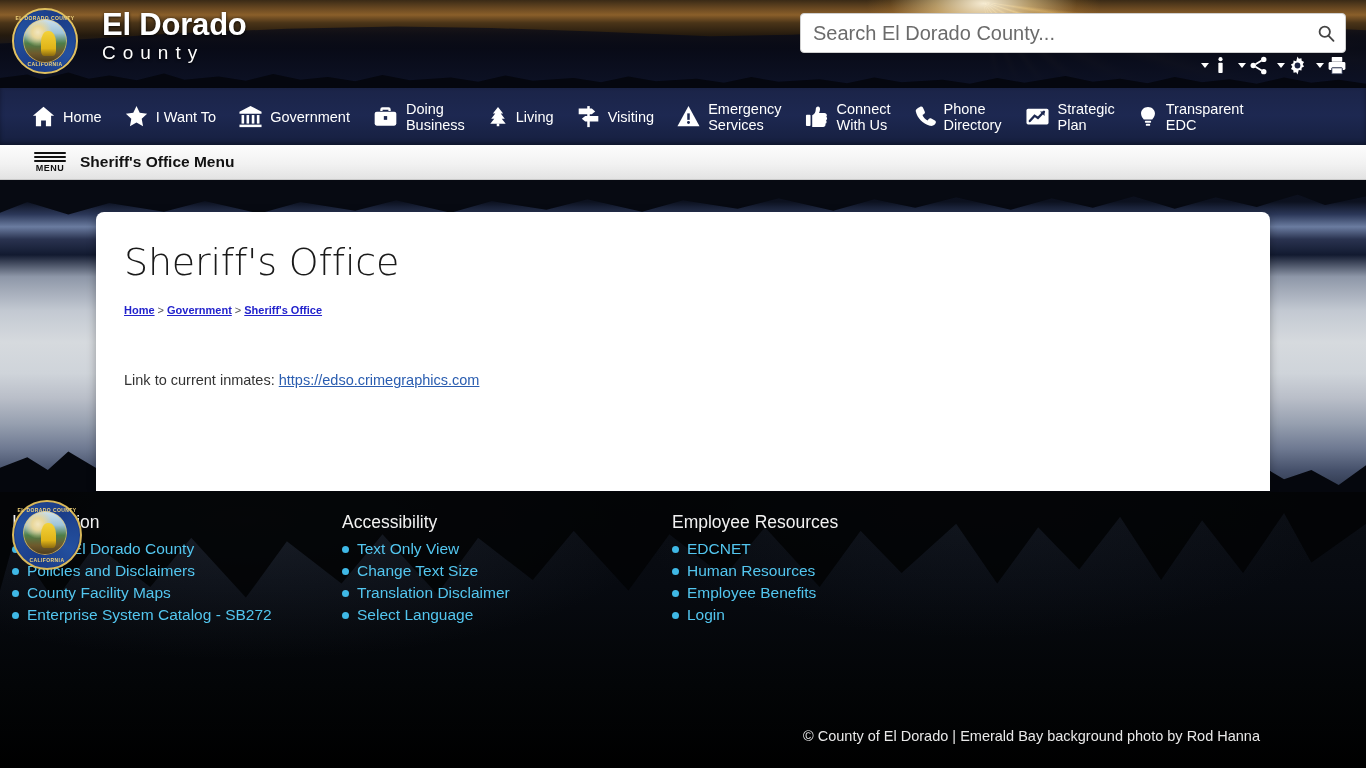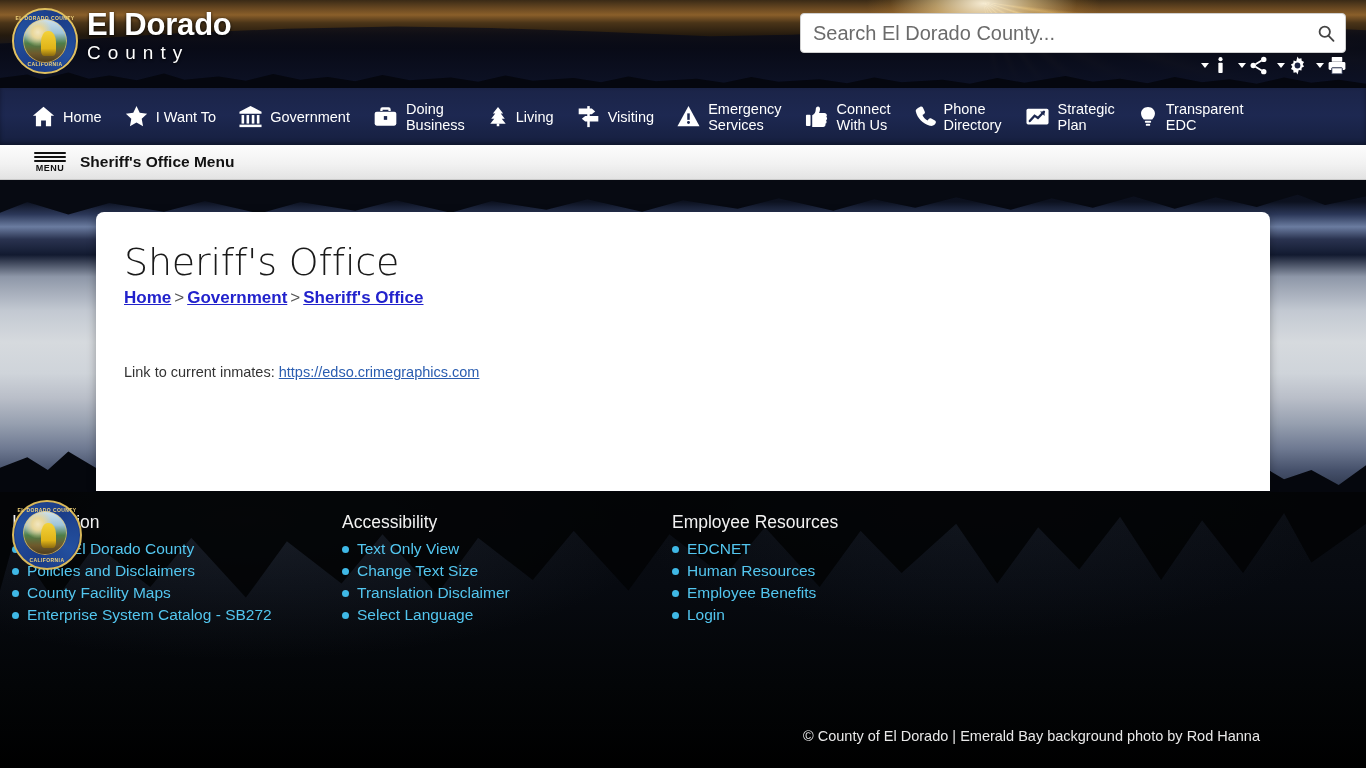--- a/index.html
+++ b/index.html
@@ -82,21 +82,21 @@
     border-radius: 46% 46% 22% 22%;
   }
   .seal-txt-top, .seal-txt-bot {
     position: absolute; left: 0; right: 0; text-align: center;
     color: #f0d27a; font-size: 5px; letter-spacing: 0.4px; font-weight: bold;
     font-family: "Liberation Sans", sans-serif;
   }
   .seal-txt-top { top: 4px; }
   .seal-txt-bot { bottom: 4px; }
 
-  .brand { position: absolute; left: 87px; top: 8px; }
+  .brand { position: absolute; left: 102px; top: 8px; }
   .brand-line1 {
     color: #ffffff; font-size: 31px; font-weight: bold; line-height: 34px;
     letter-spacing: -0.2px; text-shadow: 0 1px 3px rgba(0,0,0,0.85);
   }
   .brand-line2 {
     color: #ffffff; font-size: 19px; line-height: 22px;
     letter-spacing: 7px; text-shadow: 0 1px 3px rgba(0,0,0,0.85);
   }
 
   .search-wrap {
@@ -200,21 +200,21 @@
     background: #ffffff;
     border-radius: 8px 8px 0 0;
     box-shadow: 0 2px 10px rgba(0,0,0,0.3);
     padding: 28px;
   }
   .page-title {
     font-size: 38px; font-weight: 300; color: #1a1a1a;
     font-family: "DejaVu Sans", sans-serif; line-height: 44px;
     letter-spacing: -0.2px;
   }
-  .breadcrumb { margin-top: 4px; font-size: 17px; font-weight: bold; }
+  .breadcrumb { margin-top: 20px; font-size: 11px; font-weight: bold; }
   .breadcrumb a { color: #2222cc; text-decoration: underline; }
   .breadcrumb .sep { color: #555; font-weight: normal; padding: 0 3px; }
   .body-text { margin-top: 56px; font-size: 14.5px; color: #333; }
   .body-text a { color: #2a5db0; text-decoration: underline; }
 
   
   .footer {
     position: relative; width: 100%; height: 276px;
     background: #020304; overflow: hidden;
   }

